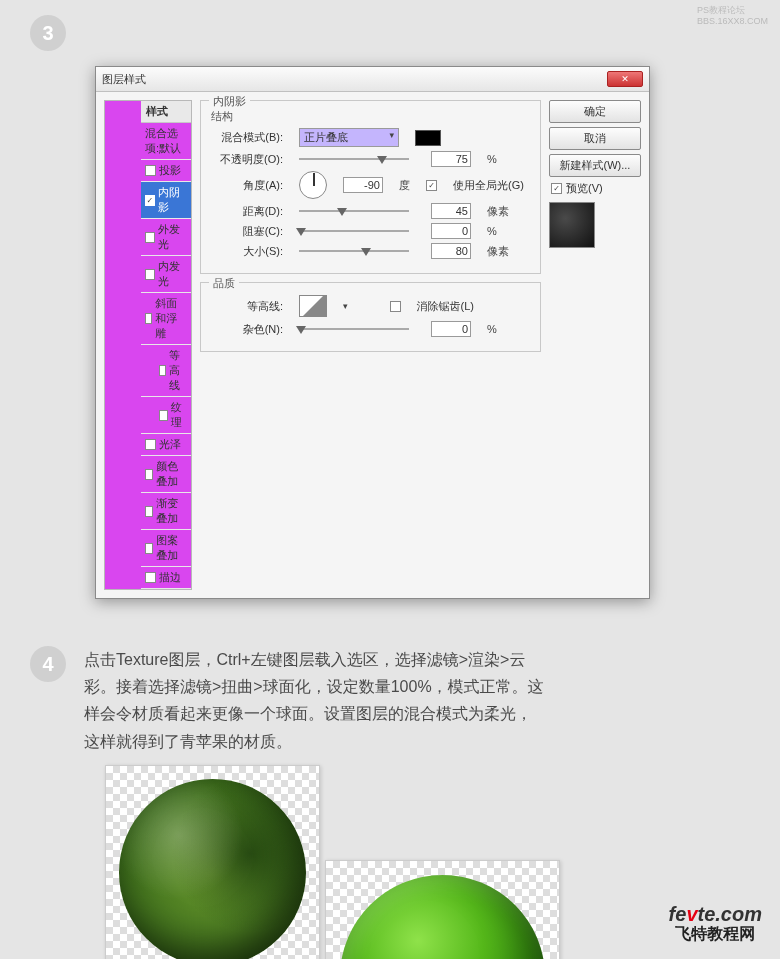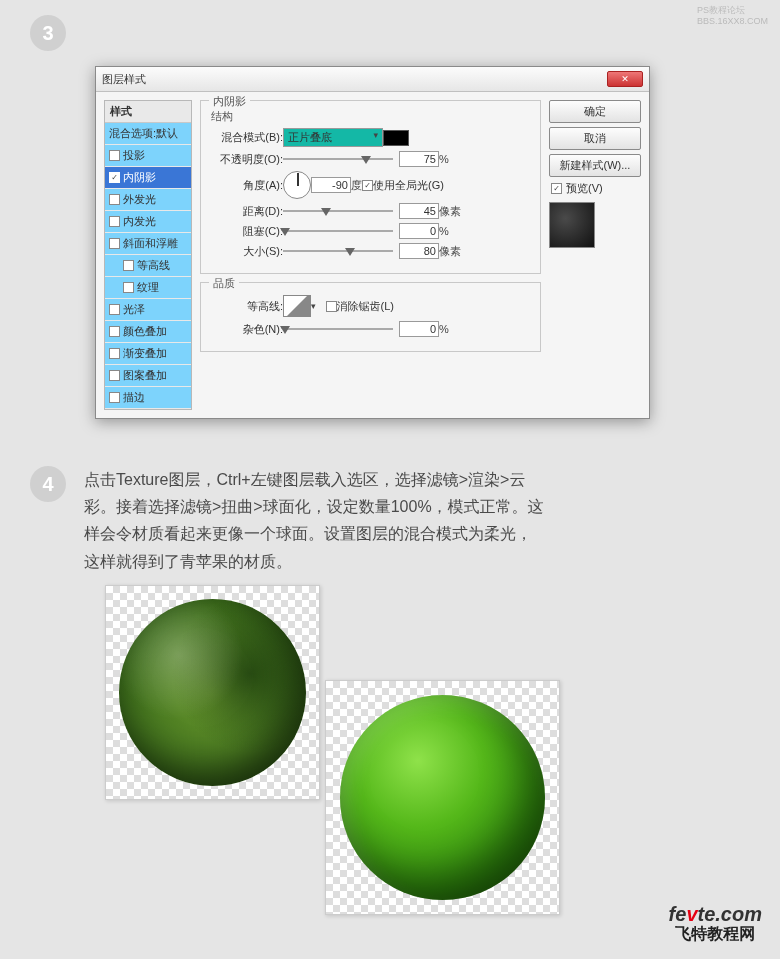--- a/index.html
+++ b/index.html
@@ -75,36 +75,36 @@
   line-height: 14px;
 }
 .dialog-body {
   display: flex;
   padding: 8px;
   font-size: 11px;
 }
 .left-col {
   width: 88px;
   border: 1px solid #b8b8b8;
-  background: #7dd3fc;
+  background: #d946ef;
   margin-right: 8px;
+  padding-left: 36px;
 }
 .left-head {
   background: #e9e9e9;
   border-bottom: 1px solid #c8c8c8;
   padding: 3px 5px;
   font-weight: bold;
 }
 .left-item {
   padding: 3px 4px;
   border-bottom: 1px solid #e8e8e8;
   display: flex;
   align-items: center;
   gap: 3px;
-  text-align: center;
 }
 .left-item.sel {
   background: #3a76d6;
   color: #fff;
 }
 .cb {
   width: 11px;
   height: 11px;
   border: 1px solid #888;
   background: #fff;
@@ -134,30 +134,30 @@
   color: #555;
 }
 .sub-title {
   color: #555;
   margin-bottom: 4px;
 }
 .row {
   display: flex;
   align-items: center;
   margin: 4px 0;
-  gap: 0;
+  gap: 16px;
 }
 .row-label {
   width: 72px;
   text-align: right;
   color: #333;
 }
 .dd {
   border: 1px solid #9a9a9a;
-  background: #14b8a6;
+  background: #c4b5fd;
   padding: 1px 4px;
   width: 100px;
   display: flex;
   justify-content: space-between;
   align-items: flex-start;
 }
 .dd-arrow { font-size: 9px; color: #444; }
 .swatch {
   width: 26px;
   height: 16px;

